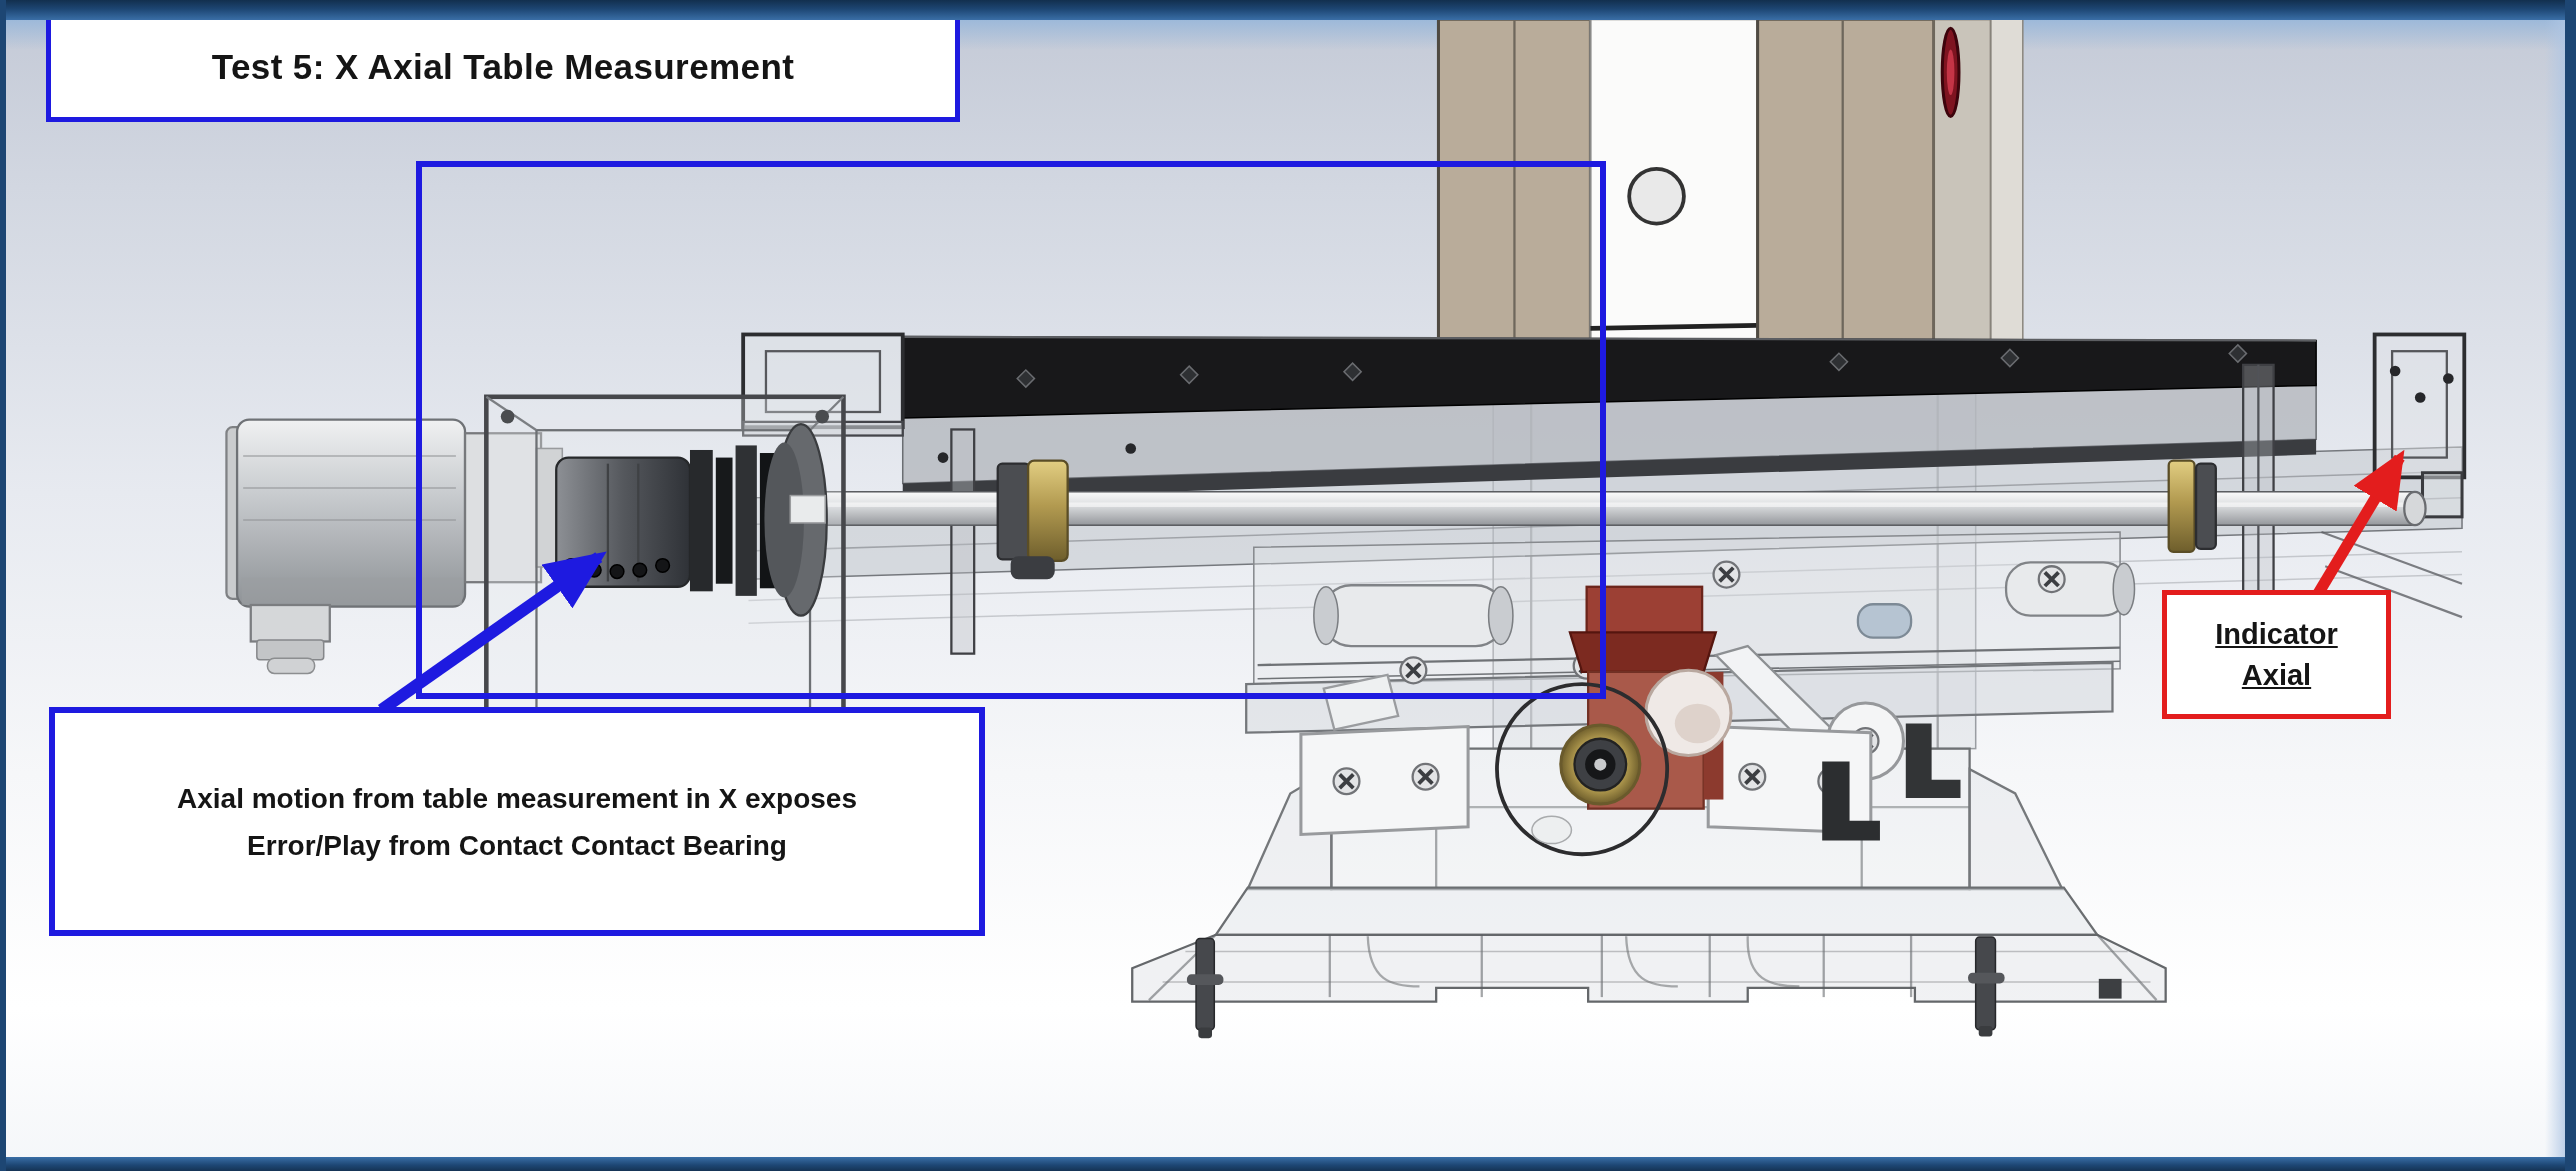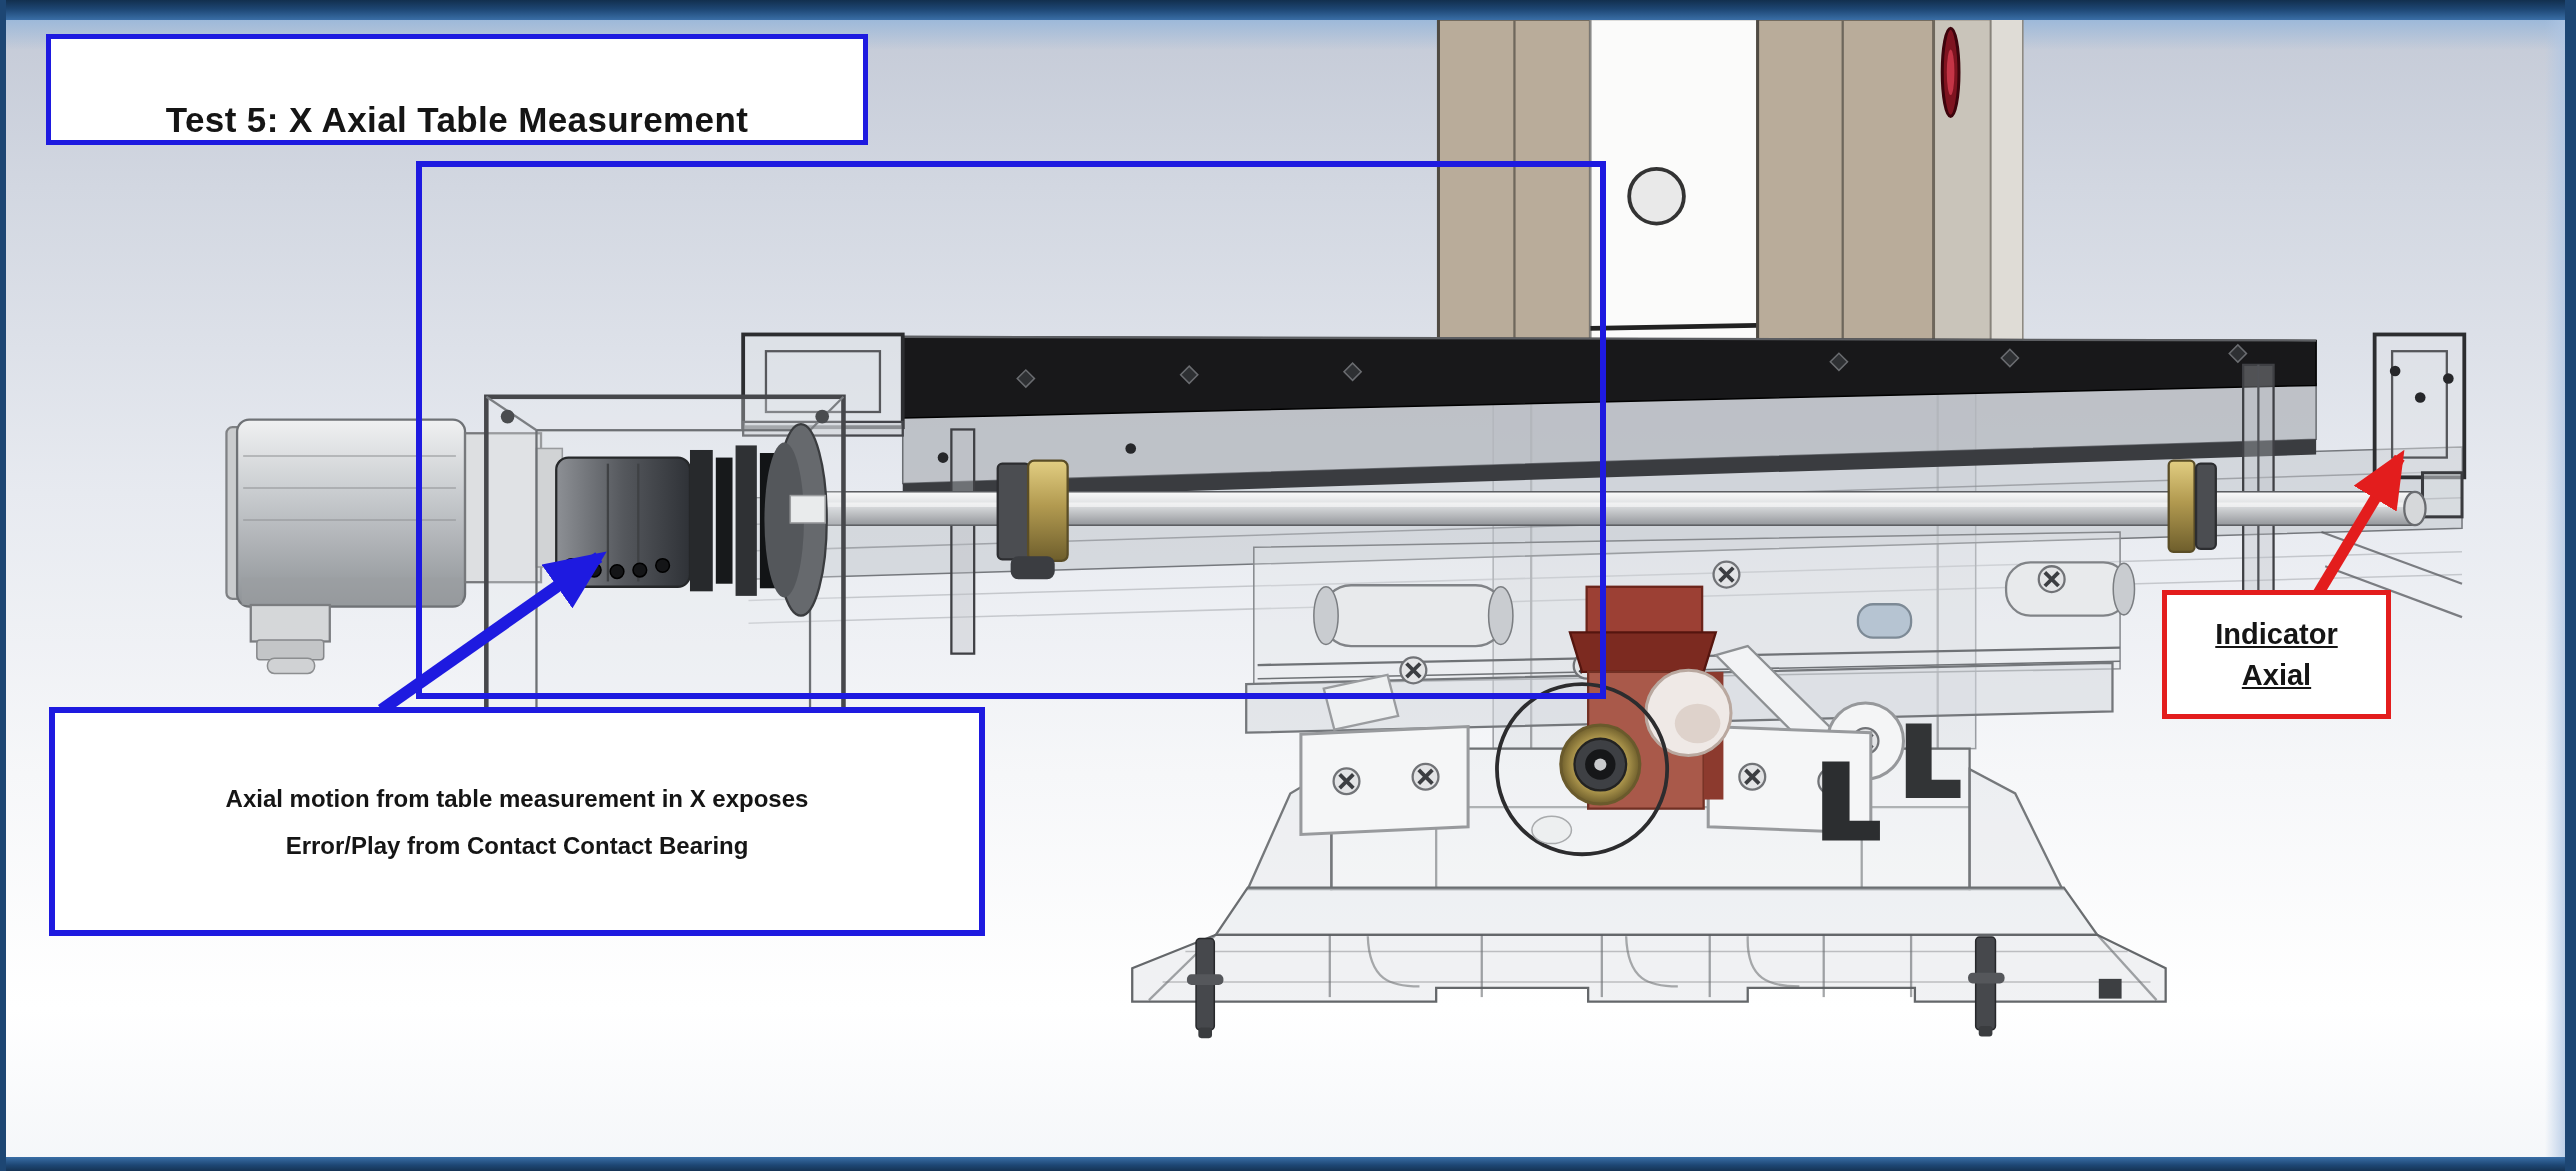--- a/index.html
+++ b/index.html
@@ -28,24 +28,24 @@
   
   .annot-arrows{position:absolute;left:0;top:0;z-index:3;pointer-events:none;}
   .blue-stroke{stroke:var(--annotation-blue);}
   .red-stroke{stroke:var(--annotation-red);}
   .blue-fill{fill:var(--annotation-blue);}
   .red-fill{fill:var(--annotation-red);}
 
   .callout{position:absolute;background:#ffffff;box-sizing:border-box;z-index:4;
     display:flex;flex-direction:column;align-items:center;justify-content:center;
     color:#151515;font-weight:bold;text-align:center;}
-  .title-box{left:46px;top:34px;width:822px;height:111px;border:5.3px solid var(--annotation-blue);
-    font-size:35px;letter-spacing:0.4px;justify-content:flex-end;}
+  .title-box{left:46px;top:11px;width:914px;height:111px;border:5.3px solid var(--annotation-blue);
+    font-size:35px;letter-spacing:0.4px;}
   .note-box{left:49px;top:707px;width:936px;height:229px;border:6px solid var(--annotation-blue);
-    font-size:24px;line-height:47px;}
+    font-size:28px;line-height:47px;}
   .indicator-box{left:2162px;top:590px;width:229px;height:129px;border:5.3px solid var(--annotation-red);
     font-size:29px;line-height:41px;text-decoration:underline;}
   .highlight-rect{position:absolute;left:416px;top:161px;width:1190px;height:538px;
     border:6px solid var(--annotation-blue);box-sizing:border-box;z-index:2;background:transparent;}
 </style>
 </head>
 <body>
 
 <div id="slide">
 

